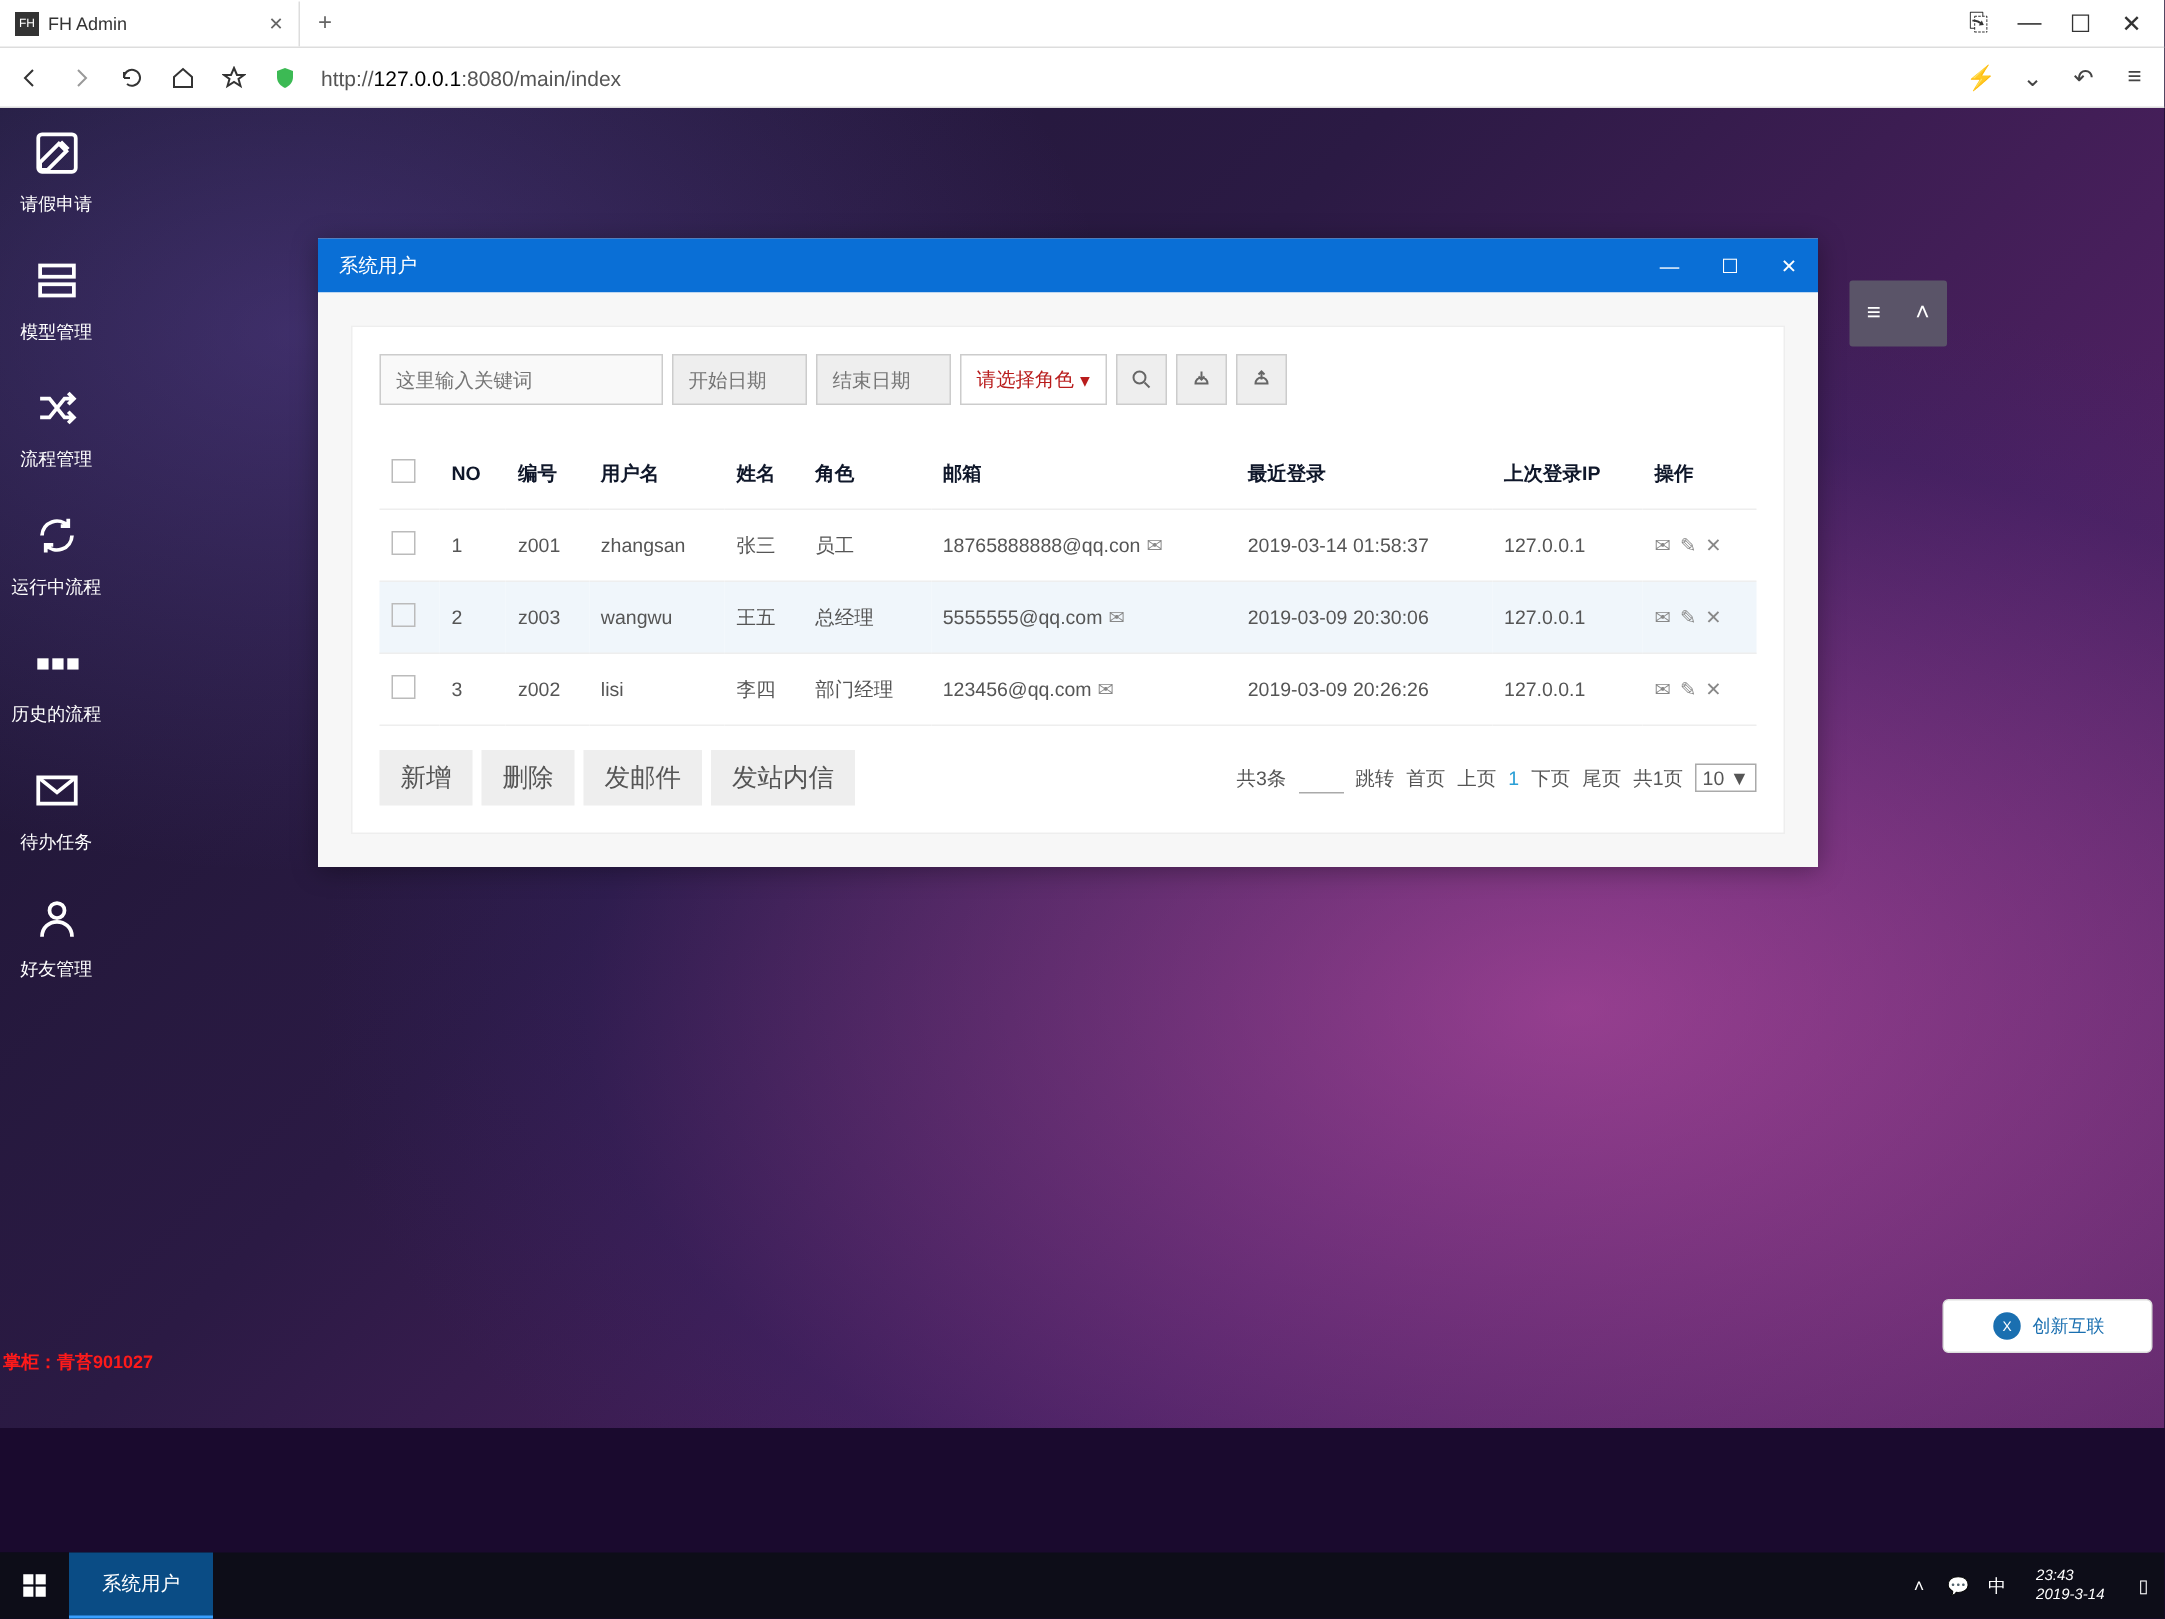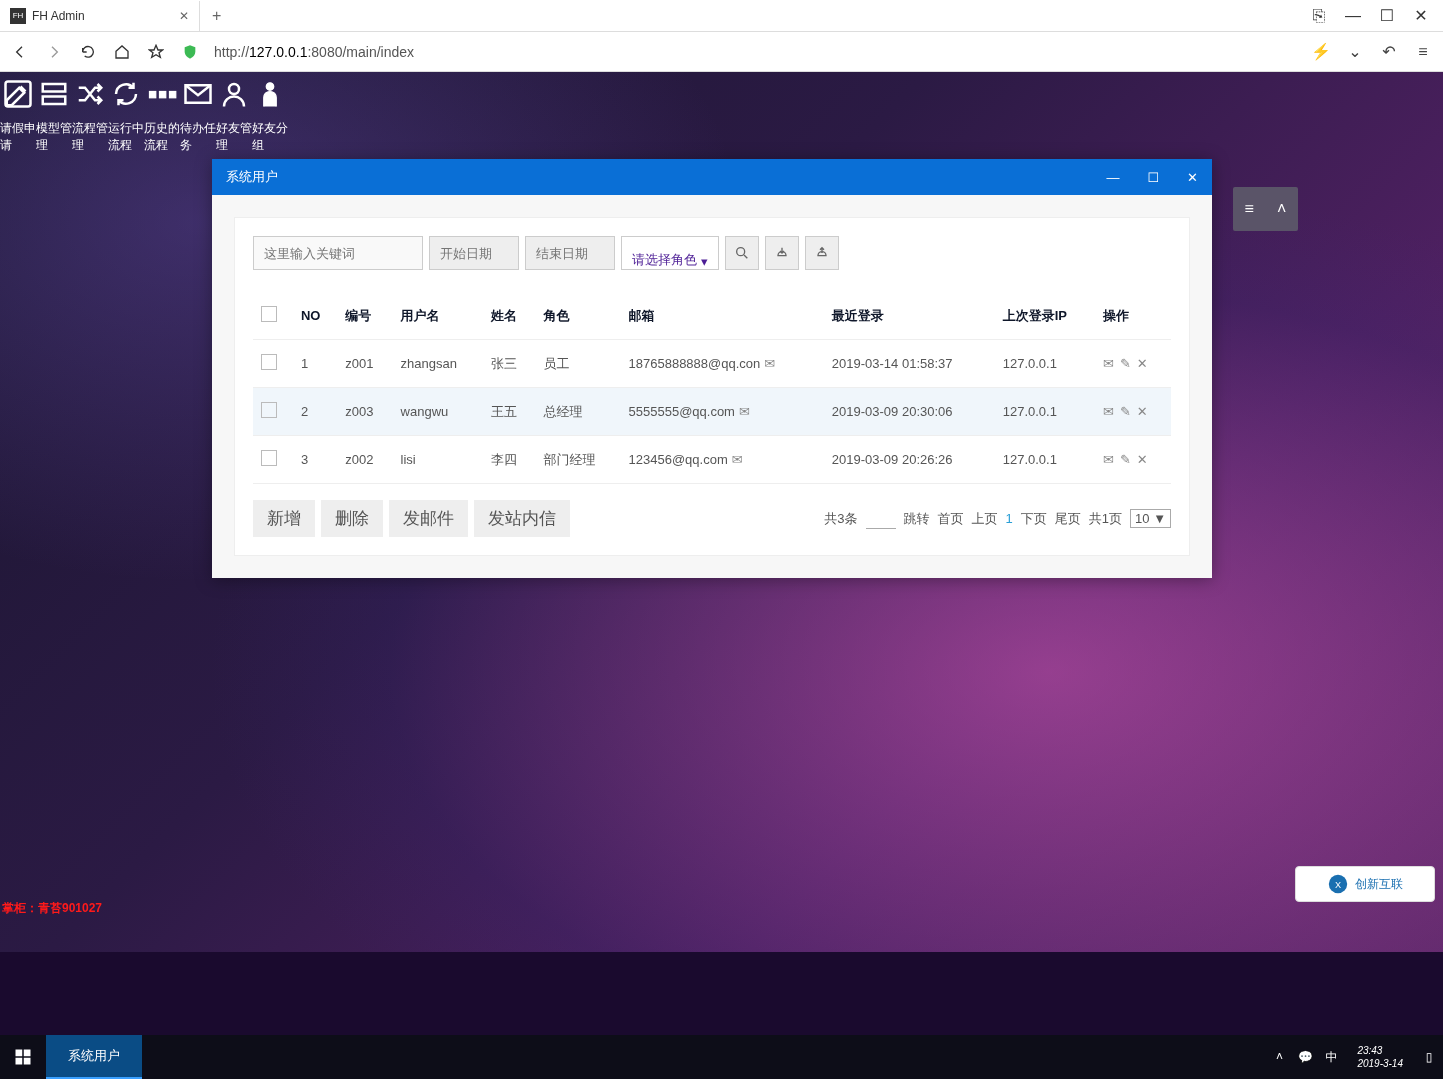--- a/index.html
+++ b/index.html
@@ -22,44 +22,44 @@
 .toolbar-right { margin-left: auto; display: flex; gap: 14px; align-items: center; }
 
 
 .viewport { position: relative; width: 100%; height: 880px; background:
   radial-gradient(1200px 700px at 1050px 600px, rgba(236,100,200,0.45), rgba(60,40,120,0.2) 55%, transparent 70%),
   radial-gradient(900px 600px at 200px 150px, rgba(120,90,200,0.35), transparent 60%),
   linear-gradient(135deg, #1a1630 0%, #2b1a44 40%, #4d2060 70%, #6a2a6a 100%);
 }
 
 
-.sidebar { position: absolute; left: 0; top: 0; width: 75px; height: 100%; display: flex; flex-direction: row; color: #fff; font-size: 12px; }
+.sidebar { position: absolute; left: 0; top: 0; width: 75px; height: 100%; display: flex; flex-direction: column; color: #fff; font-size: 12px; }
 .side-item { display: flex; flex-direction: column; align-items: center; justify-content: center; height: 85px; gap: 8px; }
 .side-item .ico { width: 36px; height: 36px; display: flex; align-items: center; justify-content: center; }
 .side-item svg { width: 30px; height: 30px; fill: #fff; stroke: #fff; }
 .overlay-text { position: absolute; left: 2px; bottom: 35px; color: #ff1a1a; font-size: 12px; font-weight: bold; text-align: right; }
 
 
 .mini-tools { position: absolute; right: 145px; top: 115px; background: #5a5468; height: 44px; width: 65px; display: flex; align-items: center; justify-content: space-around; color: #fff; border-radius: 2px; }
 
 
 .dialog { position: absolute; left: 212px; top: 87px; width: 1000px; background: #fff; box-shadow: 0 2px 16px rgba(0,0,0,0.35); }
 .dialog-title { height: 36px; background: #0a6fd6; color: #fff; display: flex; align-items: center; padding: 0 14px; font-size: 13px; }
 .dialog-title-controls { margin-left: auto; display: flex; gap: 28px; }
 .dialog-title-controls span { cursor: pointer; }
 
 .dialog-body { background: #f7f7f7; padding: 22px; }
 .panel { background: #fff; border: 1px solid #eee; padding: 18px; }
 
 
 .filters { display: flex; gap: 6px; align-items: center; margin-bottom: 22px; }
 .filters input[type=text] { height: 34px; border: 1px solid #ccc; padding: 0 10px; font-size: 13px; color: #666; }
-.kw { width: 170px; background: #f9f9f9; }
+.kw { width: 189px; background: #f9f9f9; }
 .date { width: 90px; background: #eee; }
-.role-select { height: 34px; border: 1px solid #ccc; padding: 0 10px; font-size: 13px; color: #4c1d95; background: #fff; display: flex; align-items: flex-end; gap: 4px; }
+.role-select { height: 34px; border: 1px solid #ccc; padding: 0 10px; font-size: 13px; color: #b91c1c; background: #fff; display: flex; align-items: center; gap: 4px; }
 .icon-btn { width: 34px; height: 34px; border: 1px solid #ccc; background: #eee; color: #666; display: flex; align-items: center; justify-content: center; }
 
 
 .tbl { width: 100%; border-collapse: collapse; }
 .tbl th, .tbl td { text-align: left; padding: 14px 8px; font-size: 13px; color: #555; border-bottom: 1px solid #eee; }
 .tbl th { color: #0f172a; font-weight: 600; }
 .tbl tr.hov { background: #f0f6fb; }
 .chk { width: 16px; height: 16px; border: 1px solid #bbb; display: inline-block; }
 .link { color: #2a9fd6; }
 .row-actions { display: flex; gap: 6px; color: #888; }
@@ -212,29 +212,20 @@
       <span>待办任务</span>
     </div>
     <div class="side-item">
       <span class="ico">
           <svg viewBox="0 0 24 24">
             <circle cx="12" cy="8" r="4" fill="none" stroke="#fff" stroke-width="2"></circle>
             <path d="M4 22c0-5 4-8 8-8s8 3 8 8" fill="none" stroke="#fff" stroke-width="2"></path>
           </svg>
         </span>
       <span>好友管理</span>
-    </div>
-    <div class="side-item">
-      <span class="ico">
-          <svg viewBox="0 0 24 24">
-            <circle cx="12" cy="6" r="3" fill="#fff"></circle>
-            <path d="M7 22v-7c0-3 2-5 5-5s5 2 5 5v7" fill="#fff"></path>
-          </svg>
-        </span>
-      <span>好友分组</span>
     </div>
   </div>
 
   <div class="overlay-text">掌柜：青苔901027</div>
 
   <div class="dialog">
     <div class="dialog-title">
       <span>系统用户</span>
       <div class="dialog-title-controls">
         <span>—</span>

